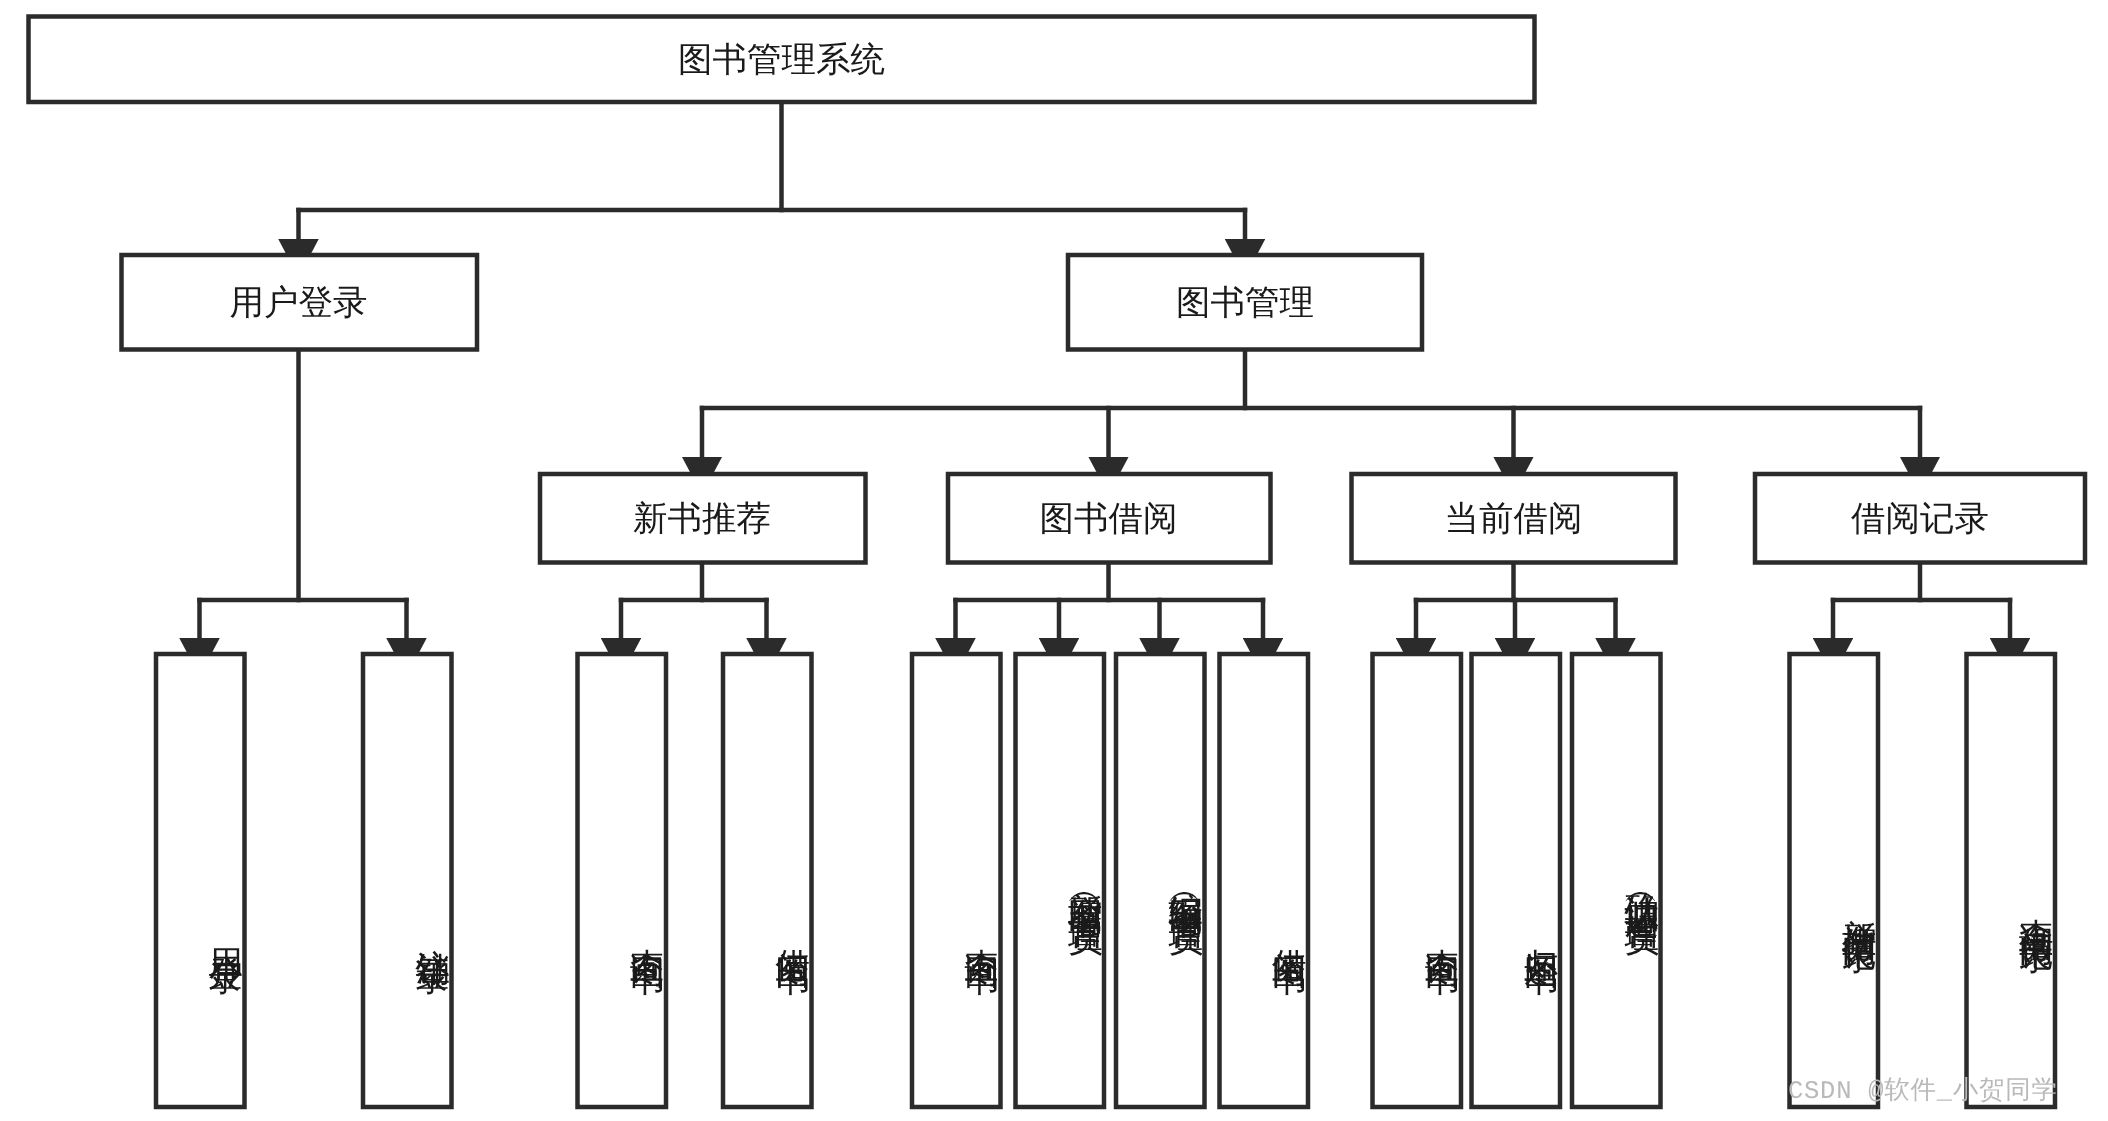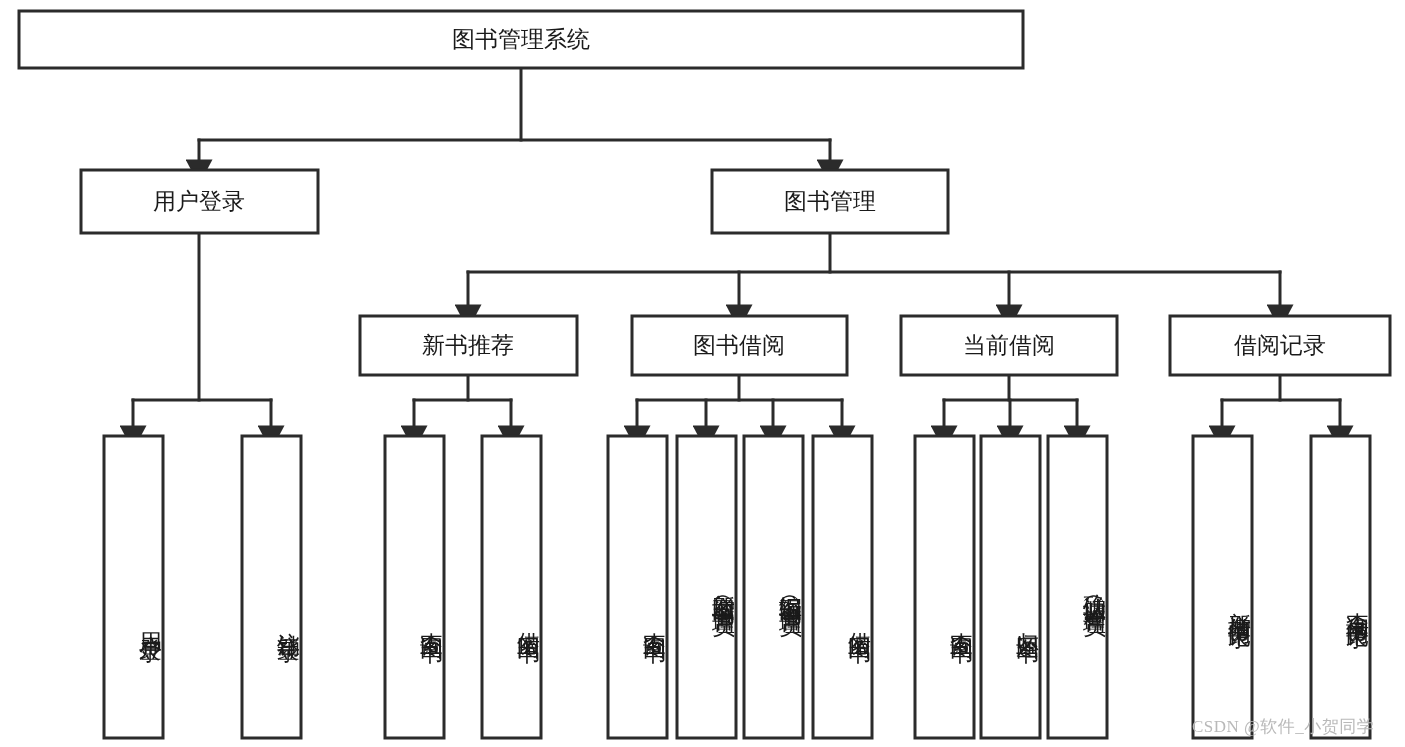--- a/index.html
+++ b/index.html
@@ -55,21 +55,21 @@
     letter-spacing: 3px;
     text-align: center;
     display: flex;
     align-items: flex-start;
     justify-content: center;
     white-space: nowrap;
     pointer-events: none;
   }
   .watermark {
     position: absolute;
-    font-family: Liberation Serif, serif;
+    font-family: Liberation Mono, monospace;
     font-size: 17px;
     color: #b9b9b9;
     white-space: nowrap;
     letter-spacing: 0.5px;
   }
 </style>
 </head>
 <body>
 
 <div id="diagram-root">

